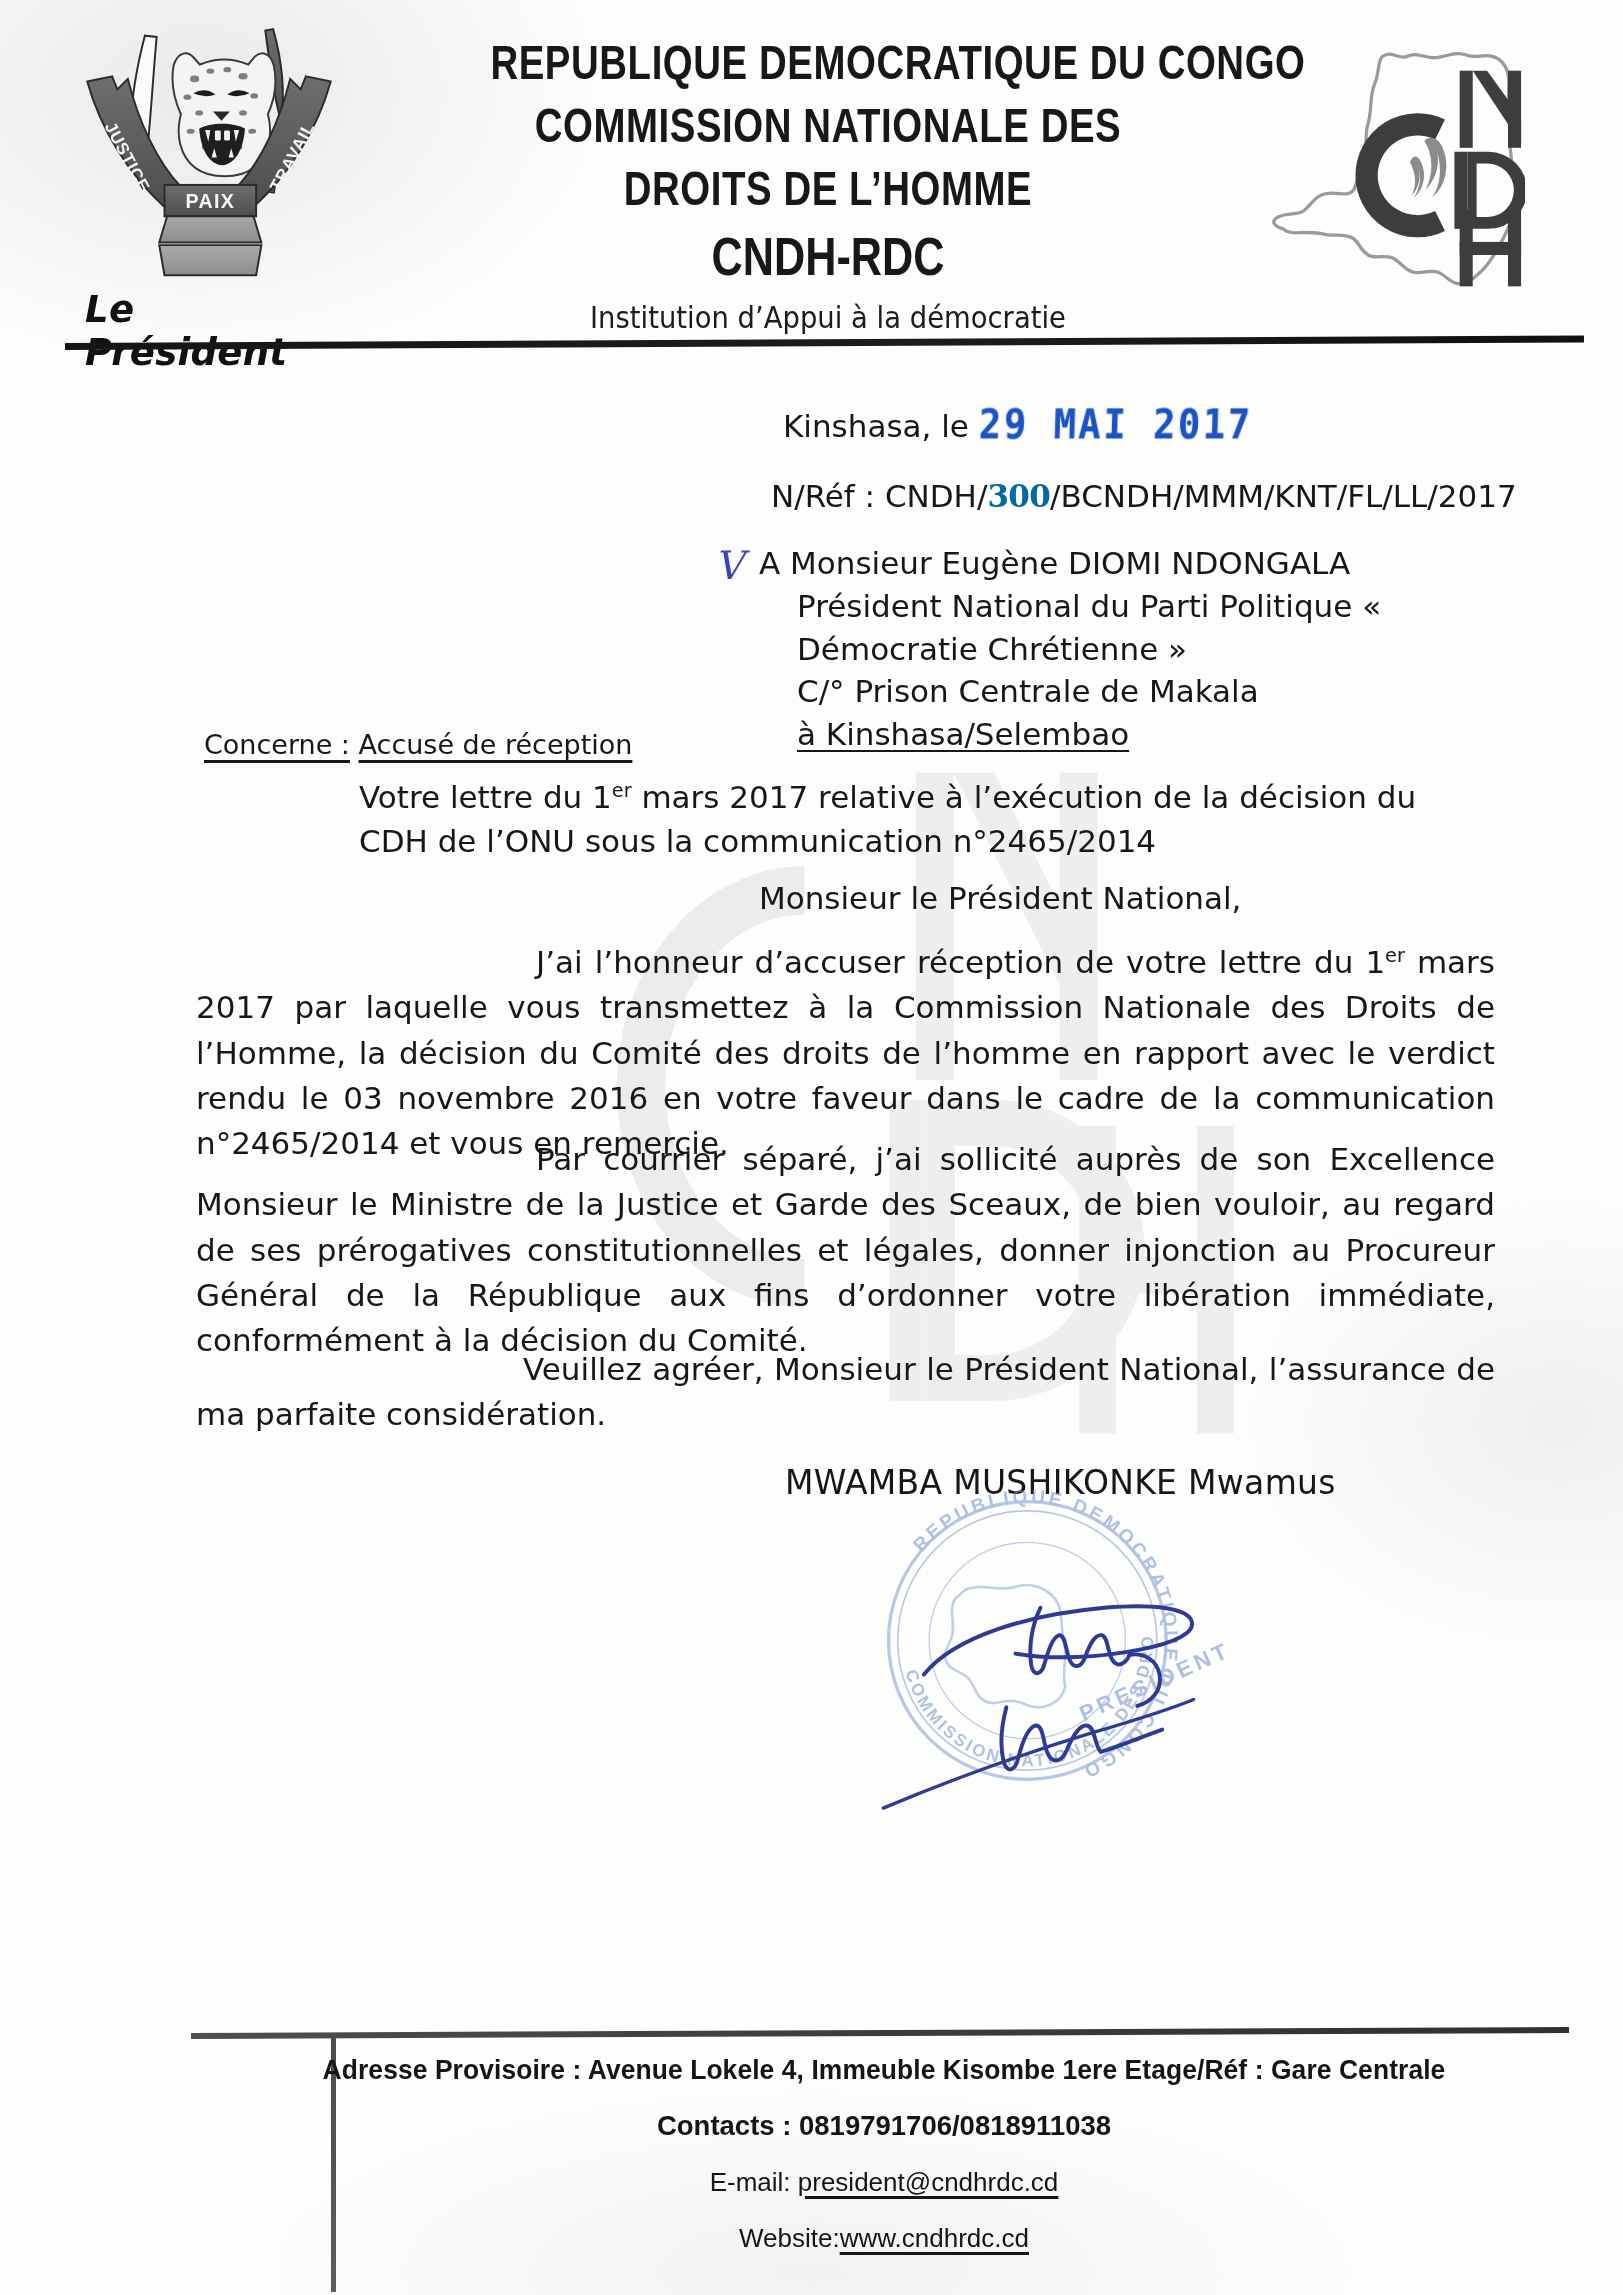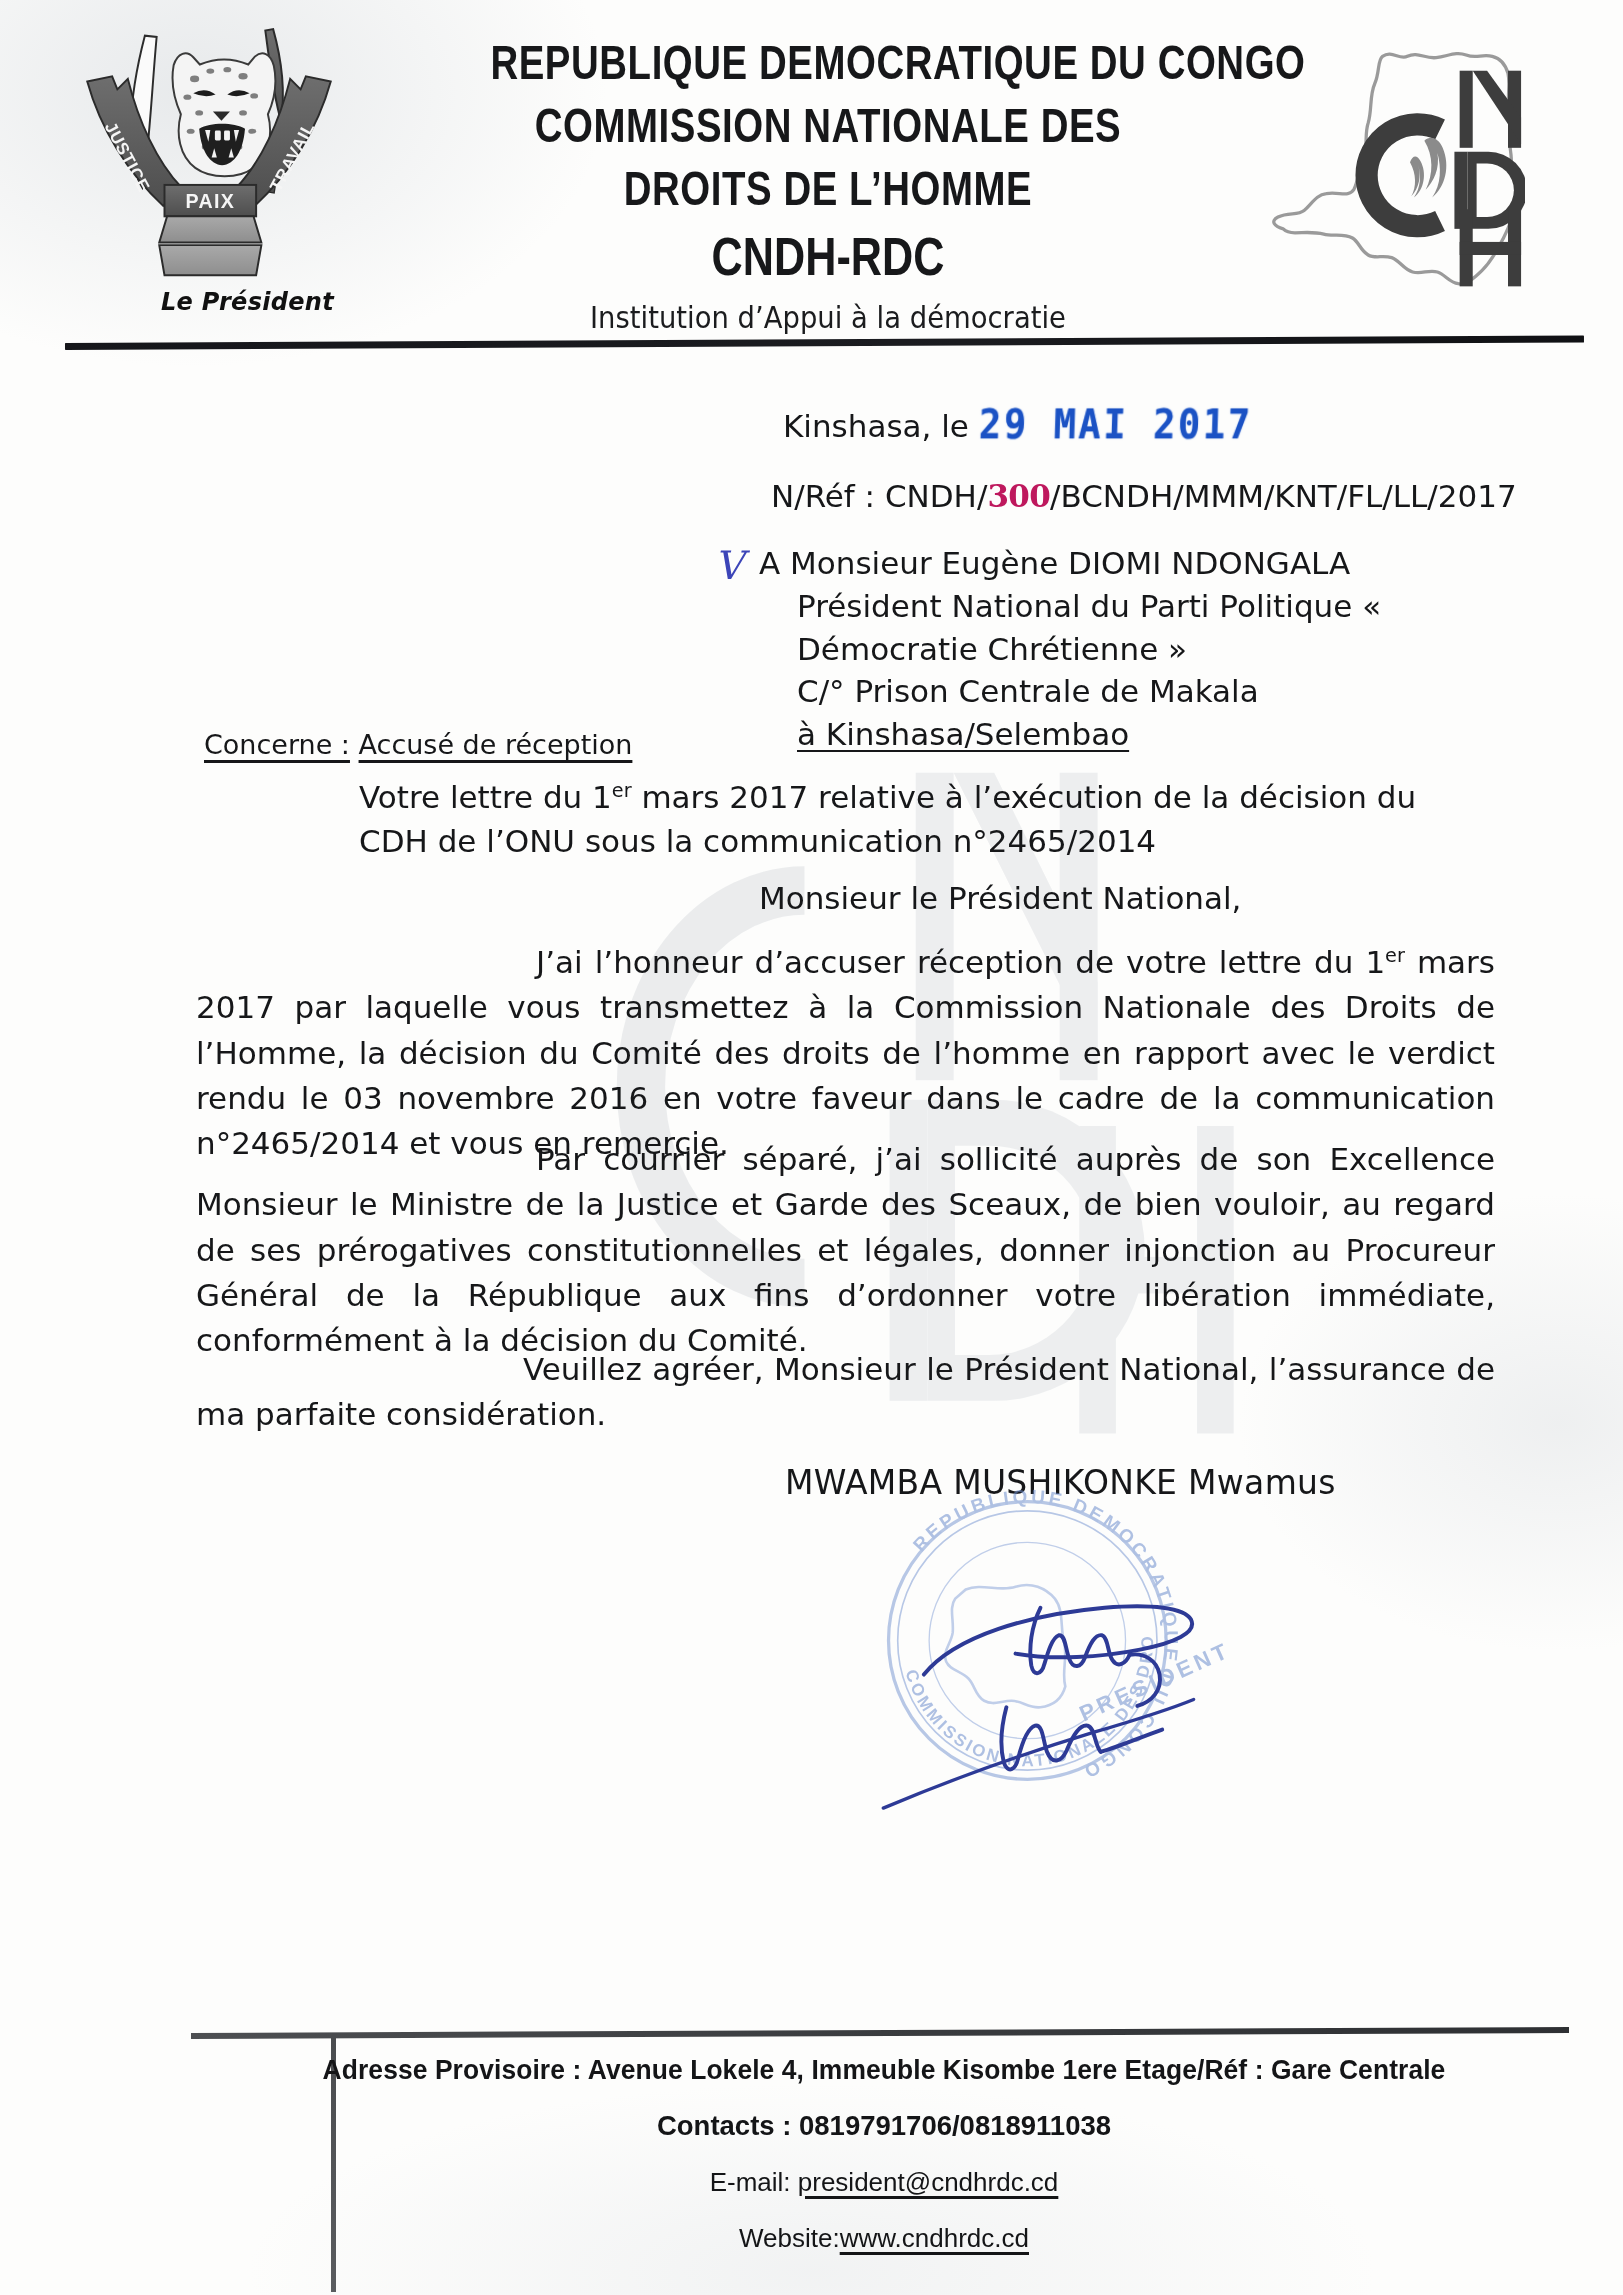--- a/index.html
+++ b/index.html
@@ -30,24 +30,24 @@
   }
   .watermark svg{width:100%;height:100%;}
 
   
   .header{position:absolute;left:0;top:0;width:1624px;height:353px;}
 
   .emblem{position:absolute;left:65px;top:16.4px;width:288px;height:275px;}
   .emblem svg{width:100%;height:100%;}
   .le-president{
     position:absolute;left:85px;top:288px;width:249px;
-    text-align:right;
+    text-align:left;
     font-family:"DejaVu Sans", sans-serif;
     font-style:italic;font-weight:700;
-    font-size:24px;letter-spacing:0.3px;color:#111;
+    font-size:37px;letter-spacing:0.3px;color:#111;
   }
 
   .title-block{position:absolute;left:406px;top:36px;width:844px;text-align:center;}
   .t-line{
     font-family:"Liberation Sans", sans-serif;
     font-weight:700;
     color:#17181a;
     transform:scaleX(.80);
     transform-origin:center center;
     letter-spacing:0.7px;
@@ -96,21 +96,21 @@
     transform:scaleY(1.12) skewX(-2deg);
     display:inline-block;
     filter:blur(0.2px);
     text-shadow:0 0 1.3px rgba(30,90,210,.55);
   }
   .refline{
     position:absolute;left:771px;top:121px;
     font-size:31px;white-space:nowrap;
   }
   .ref-hand{
-    color:#be185d;
+    color:#0369a1;
     font-family:"DejaVu Serif", serif;
     font-weight:700;
     font-size:31px;
     letter-spacing:-0.7px;
   }
 
   .address-block{
     position:absolute;left:759px;top:185px;
     font-size:31px;line-height:1.38;white-space:nowrap;
   }

